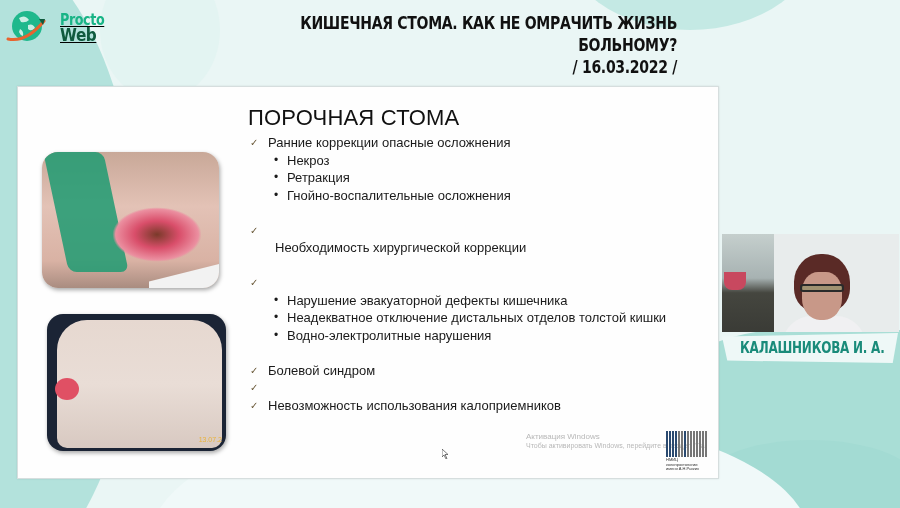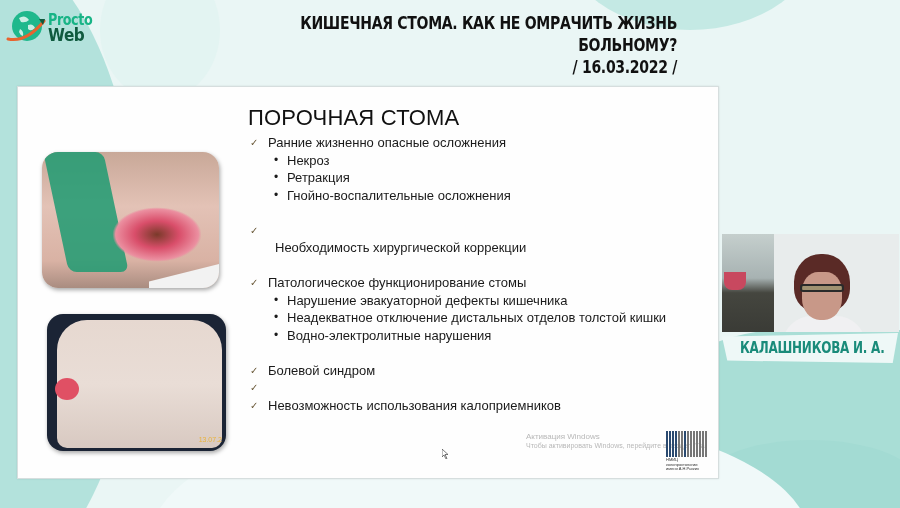--- a/index.html
+++ b/index.html
@@ -13,21 +13,21 @@
   .bg .blob { position: absolute; border-radius: 50%; }
   .bg .b1 { left: -180px; top: -60px; width: 320px; height: 650px; background: #b3e2dc; }
   .bg .b2 { left: 150px; top: 410px; width: 660px; height: 260px; background: #f0f9f9; border-radius: 50% 50% 0 0; }
   .bg .b3 { left: 560px; top: -160px; width: 260px; height: 190px; background: #c4e9e4; }
   .bg .b4 { left: 640px; top: 330px; width: 360px; height: 260px; background: #a9ded6; border-radius: 40% 0 0 0; }
   .bg .b5 { left: 700px; top: 440px; width: 220px; height: 90px; background: #a3dbd3; }
   .bg .b6 { left: 100px; top: -40px; width: 120px; height: 140px; background: #e3f4f2; }
 
   .logo { position: absolute; left: 6px; top: 6px; width: 110px; height: 44px; z-index: 2; display: flex; align-items: center; }
   .logo .globe { width: 38px; height: 38px; position: relative; }
-  .logo .brand { margin-left: 4px; line-height: 15px; }
+  .logo .brand { margin-left: 16px; line-height: 15px; text-decoration: underline; }
   .logo .brand .l1 { display: block; color: #18b486; font-weight: bold; font-size: 15px; font-family: "DejaVu Sans", sans-serif; letter-spacing: -0.5px; transform: scaleX(0.85); transform-origin: left; }
   .logo .brand .l2 { display: block; color: #0f5a3e; font-weight: bold; font-size: 17px; font-family: "DejaVu Sans", sans-serif; letter-spacing: -0.5px; transform: scaleX(0.9); transform-origin: left; }
 
   .event-title { position: absolute; left: 200px; top: 12px; width: 536px; text-align: right; z-index: 2; color: #111; }
   .event-title .t1, .event-title .t2 {
     display: block; font-family: "DejaVu Sans", sans-serif; font-weight: bold; font-size: 18px;
     line-height: 22px; transform: scaleX(0.78); transform-origin: center; letter-spacing: -0.4px;
   }
 
   .slide {
@@ -127,29 +127,29 @@
       <div class="wound"></div>
       <div class="gauze"></div>
   </div>
   <div class="photo photo2">
     <div class="torso"></div>
       <div class="stoma"></div>
     <span class="date">13.07.2</span>
   </div>
 
   <div class="slide-list">
-    <div class="item check"><span class="mk">✓</span><span>Ранние жизненно опасные осложнения</span></div>
+    <div class="item check"><span class="mk">✓</span><span>Ранние коррекции опасные осложнения</span></div>
     <div class="item bullet"><span class="mk">•</span><span>Некроз</span></div>
     <div class="item bullet"><span class="mk">•</span><span>Ретракция</span></div>
     <div class="item bullet"><span class="mk">•</span><span>Гнойно-воспалительные осложнения</span></div>
     <div class="gap"></div>
     <div class="item check"><span class="mk">✓</span></div>
     <div class="item plain"><span>Необходимость хирургической коррекции</span></div>
     <div class="gap"></div>
-    <div class="item check"><span class="mk">✓</span><span>Патологическое функционирование стомы</span></div>
+    <div class="item check"><span class="mk">✓</span></div>
     <div class="item bullet"><span class="mk">•</span><span>Нарушение эвакуаторной дефекты кишечника</span></div>
     <div class="item bullet"><span class="mk">•</span><span>Неадекватное отключение дистальных отделов толстой кишки</span></div>
     <div class="item bullet"><span class="mk">•</span><span>Водно-электролитные нарушения</span></div>
     <div class="gap"></div>
     <div class="item check"><span class="mk">✓</span><span>Болевой синдром</span></div>
     <div class="item check"><span class="mk">✓</span></div>
     <div class="item check"><span class="mk">✓</span><span>Невозможность использования калоприемников</span></div>
   </div>
 
   <div class="win-activate">

